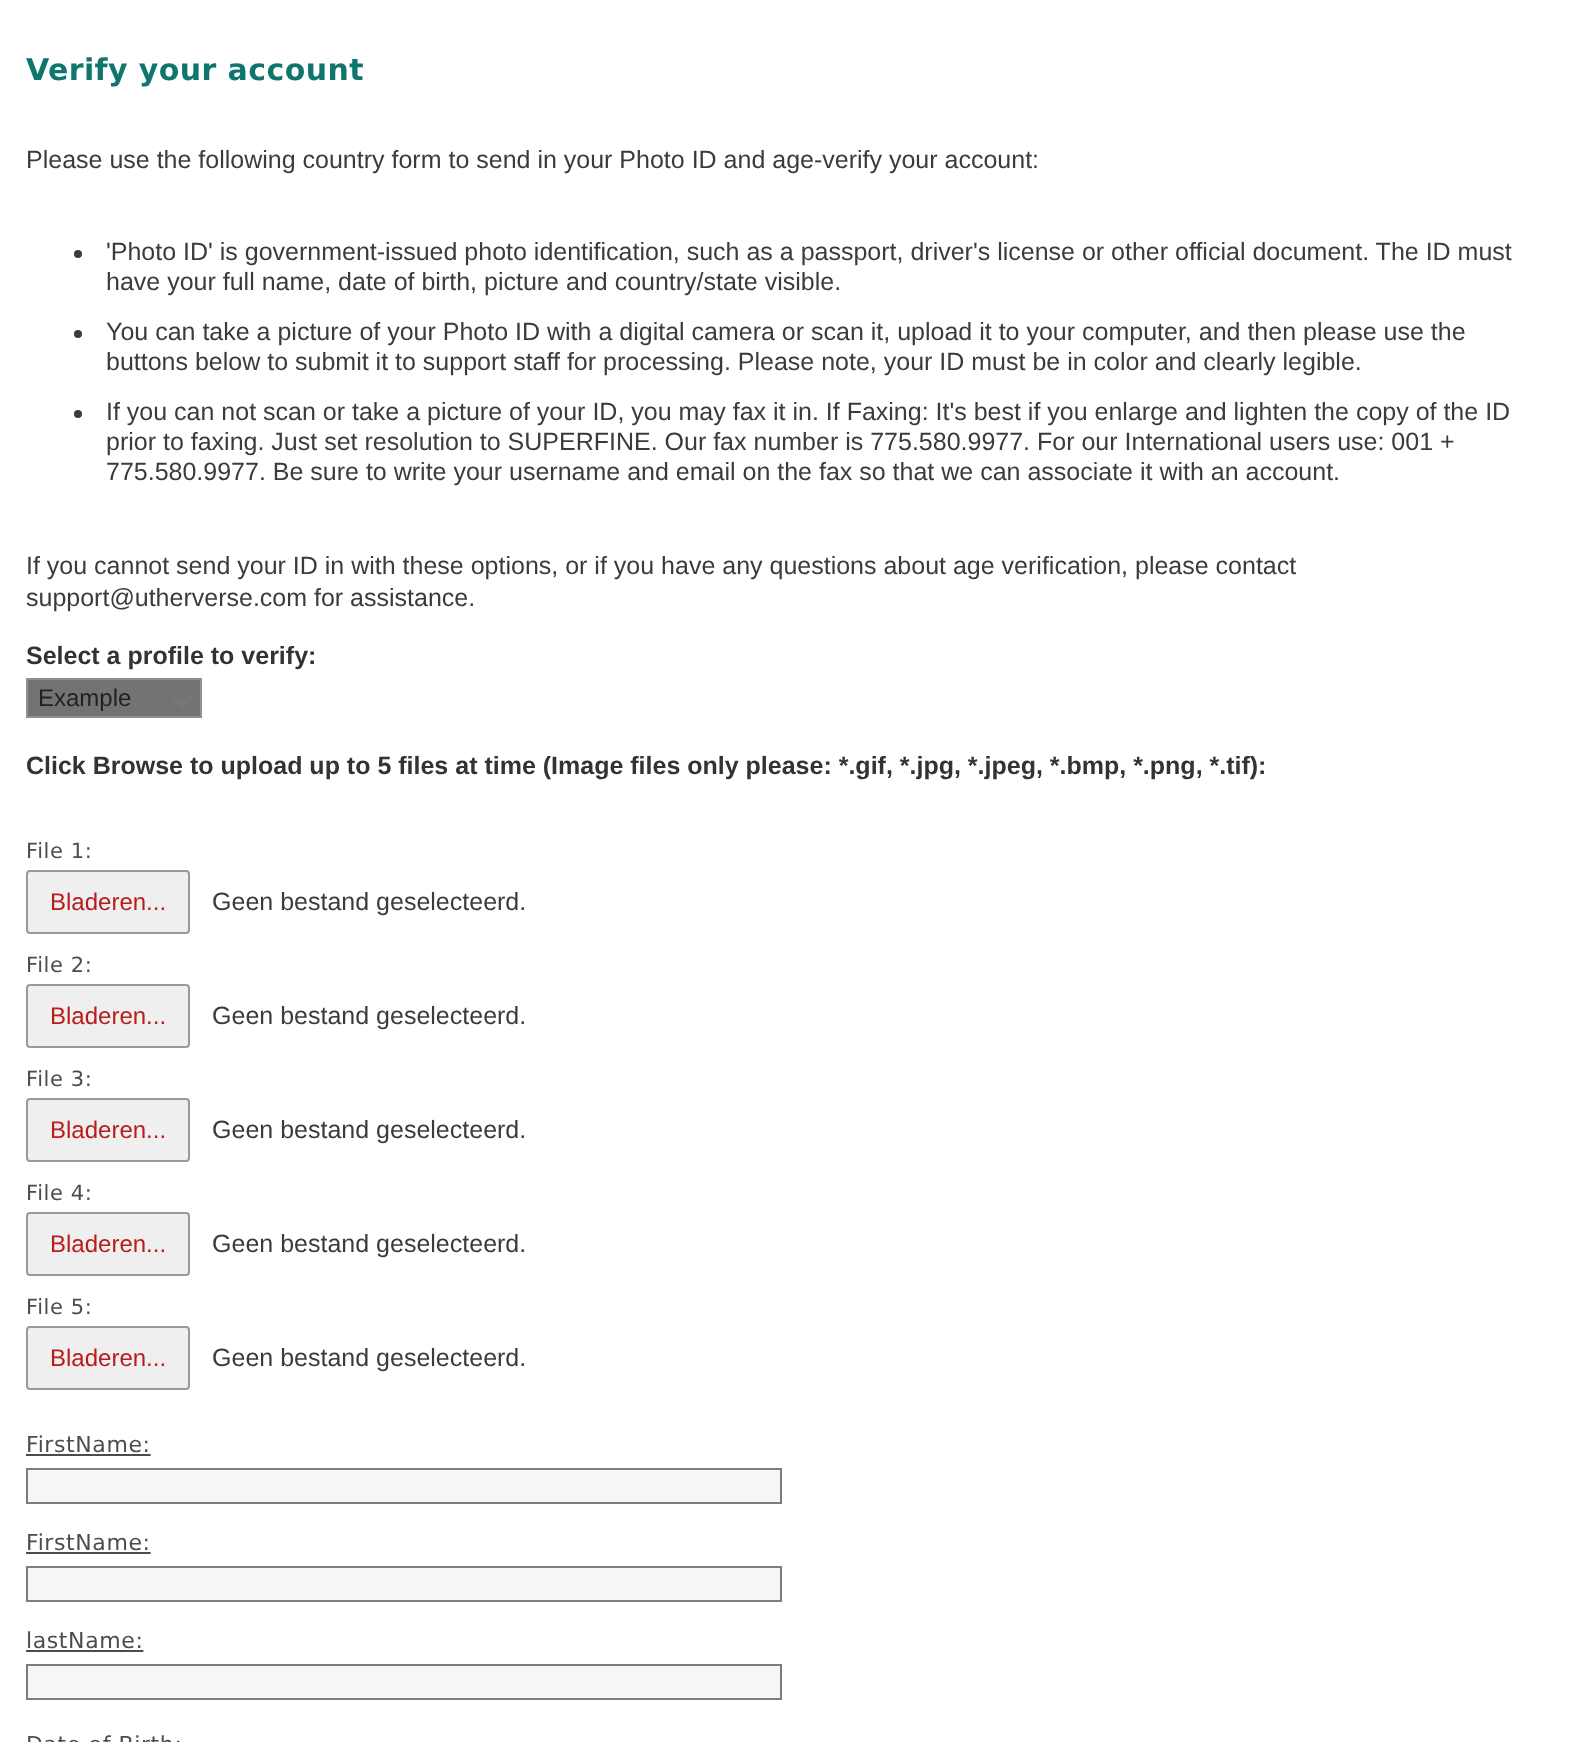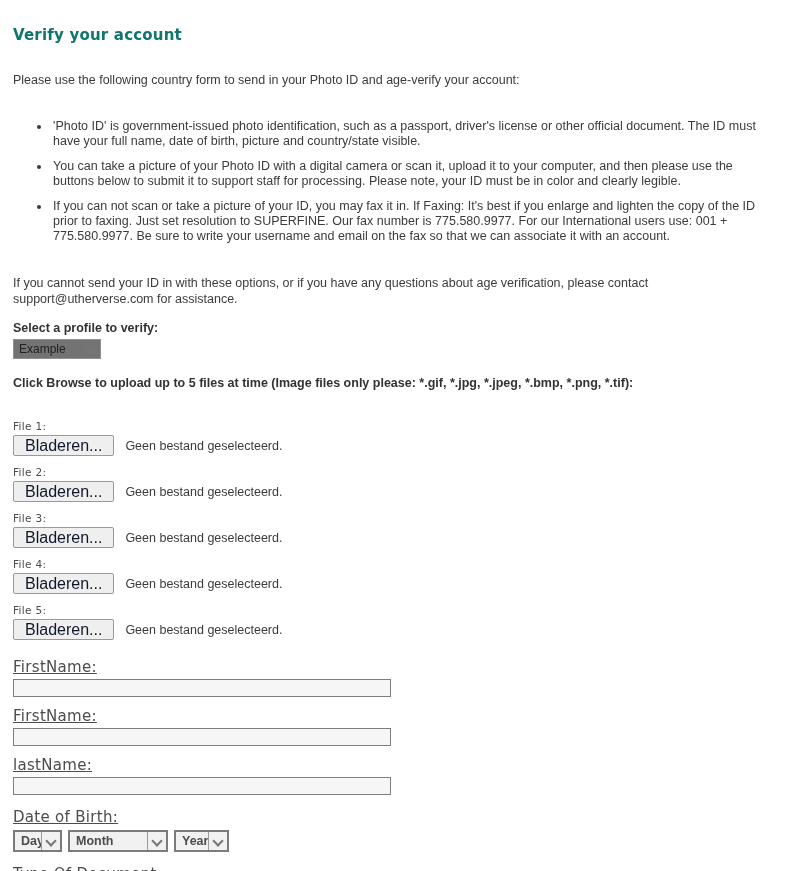--- a/index.html
+++ b/index.html
@@ -64,36 +64,36 @@
   
   .files-section { margin-top: 30px; }
   .small-label {
     font-family: "DejaVu Sans", sans-serif;
     font-size: 10.5px; color: #4c4c4c; letter-spacing: 0.3px;
   }
   .file-block { margin-bottom: 10px; }
   .file-row { display: flex; align-items: center; margin-top: 3px; }
   .btn {
     font-family: "Liberation Sans", sans-serif;
-    font-size: 16px; color: #0f172a;
+    font-size: 12px; color: #b91c1c;
     background: #efefef;
     border: 1px solid #999999;
     border-radius: 2px;
-    height: 21px; padding: 0 11px;
+    height: 32px; padding: 0 11px;
     display: inline-flex; align-items: center;
     cursor: pointer;
   }
   .file-status { margin-left: 11px; font-size: 12.5px; color: #3b3b3b; }
 
   
   .names-section { margin-top: 18px; }
   .field-block { margin-bottom: 10px; }
   .u-label {
     font-family: "DejaVu Sans", sans-serif;
-    font-size: 15px; color: #4c4c4c; letter-spacing: 0.3px;
+    font-size: 11px; color: #4c4c4c; letter-spacing: 0.3px;
     text-decoration: underline;
     display: inline-block;
   }
   .text-input {
     display: block; margin-top: 3px;
     width: 378px; height: 18px;
     background: #f6f6f6;
     border: 1px solid #7e7e7e;
     font-family: "Liberation Sans", sans-serif;
     font-size: 12px; color: #222222;

